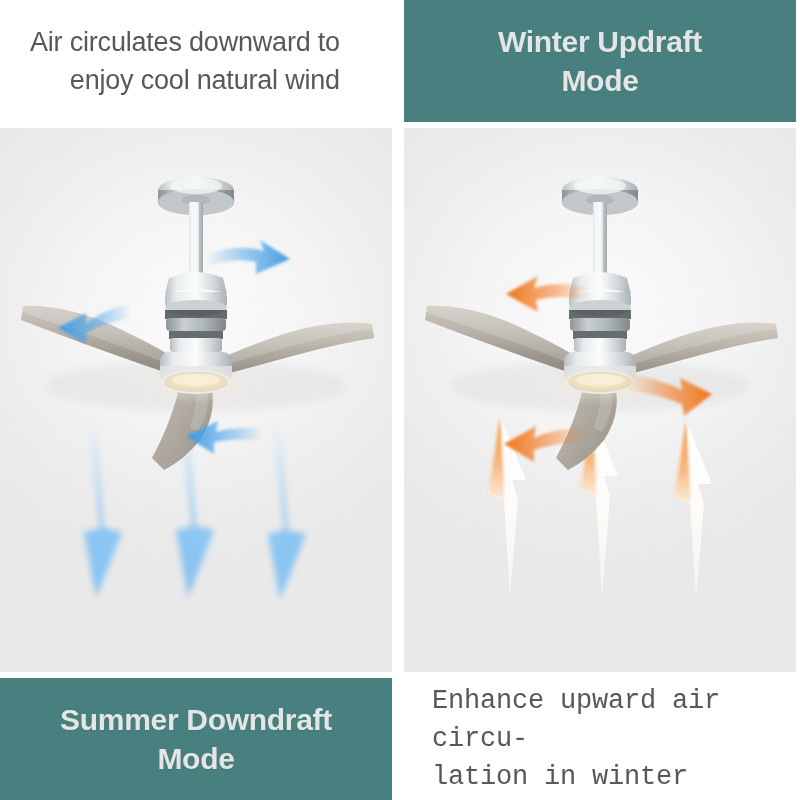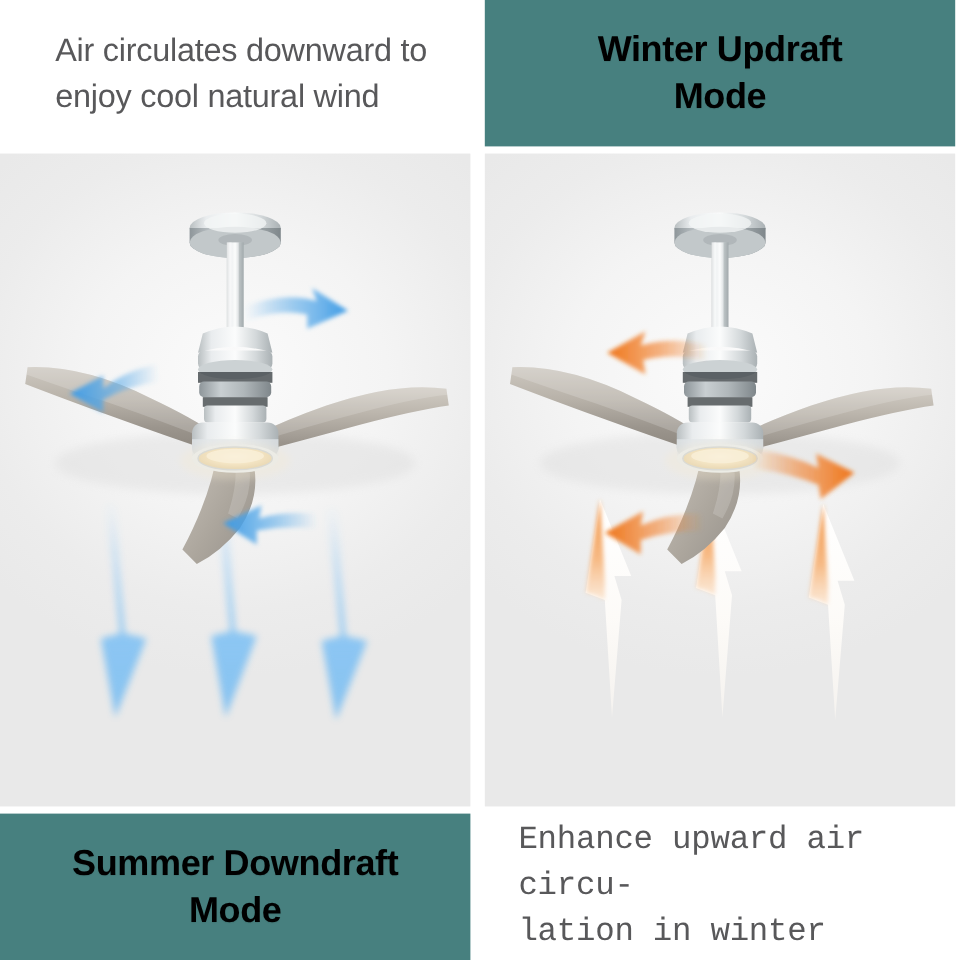--- a/index.html
+++ b/index.html
@@ -23,39 +23,40 @@
   .caption-plain {
     color: #58585a;
     font-size: 27px;
     line-height: 1.42;
     font-weight: 400;
     letter-spacing: -0.2px;
     white-space: pre-line;
   }
   .caption-teal {
     background: #47807f;
-    color: #000000;
+    color: #e5e5e5;
     font-size: 30px;
     font-weight: bold;
     line-height: 1.3;
     letter-spacing: -0.3px;
     display: flex;
     align-items: center;
     justify-content: center;
     text-align: center;
     white-space: pre-line;
     text-shadow: 0 1px 1px rgba(0,0,0,0.08);
   }
 
   
   #cap-tl {
     left: 0; top: 0; width: 392px; height: 122px;
     display: flex; align-items: center;
-    padding-left: 46px; padding-right: 8px;
+    padding-left: 30px; padding-right: 8px;
     background: #ffffff;
+    text-align: right;
   }
   
   #cap-tr {
     left: 404px; top: 0; width: 392px; height: 122px;
   }
   
   #cap-bl {
     left: 0; top: 678px; width: 392px; height: 122px;
   }
   

